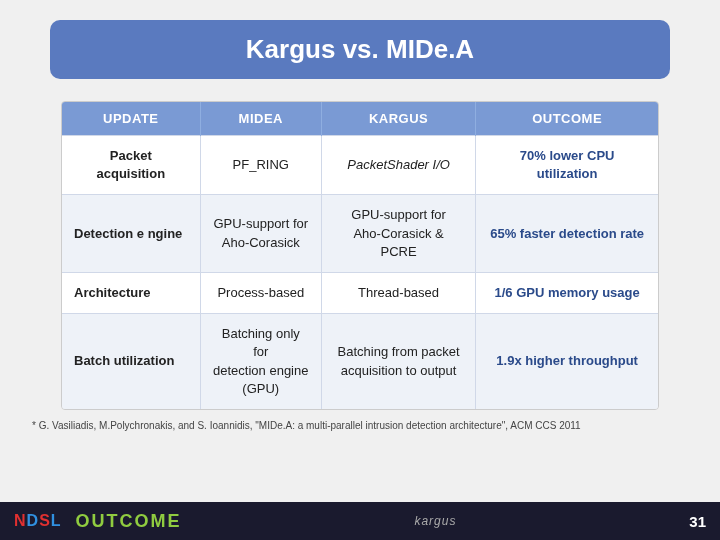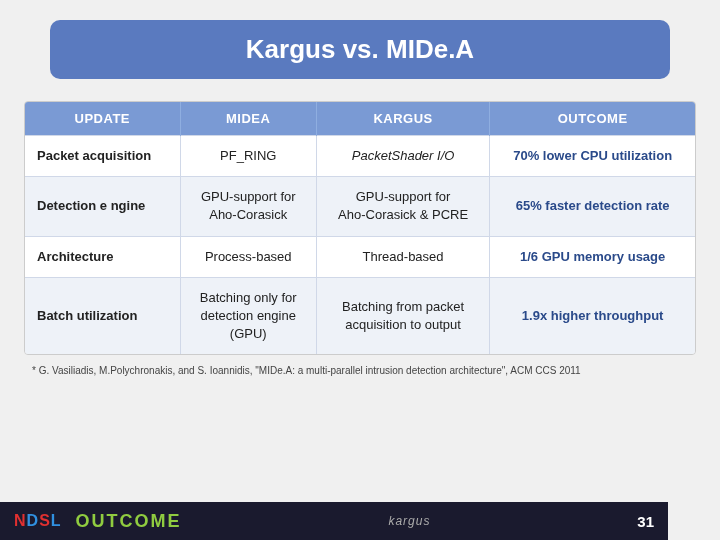--- a/index.html
+++ b/index.html
@@ -27,21 +27,21 @@
       margin-top: 20px;
       padding: 14px 30px;
       text-align: center;
     }
     .title-bar h1 {
       color: white;
       font-size: 26px;
       font-weight: bold;
     }
     .table-container {
-      width: 672px;
+      width: 598px;
       margin-top: 22px;
       border: 1px solid #ccc;
       border-radius: 4px;
       overflow: hidden;
     }
     table {
       width: 100%;
       border-collapse: collapse;
       font-size: 13px;
     }
@@ -87,21 +87,21 @@
       font-size: 10px;
       color: #444;
       width: 680px;
       text-align: left;
       margin-left: 24px;
     }
     .bottom-bar {
       position: absolute;
       bottom: 0;
       left: 0;
-      width: 668px;
+      width: 720px;
       height: 38px;
       background: #1a1a2e;
       display: flex;
       align-items: center;
       padding: 0 14px;
       justify-content: space-between;
     }
     .logo-left {
       display: flex;
       align-items: center;
@@ -148,21 +148,21 @@
       <thead>
         <tr>
           <th>UPDATE</th>
           <th>MIDEA</th>
           <th>KARGUS</th>
           <th>OUTCOME</th>
         </tr>
       </thead>
       <tbody id="table-body">
       <tr>
-            <td style="white-space: pre-line;">Packet acquisition</td>
+            <td style="white-space: pre-line; text-align: center;">Packet acquisition</td>
             <td style="white-space: pre-line;">PF_RING</td>
             <td style="white-space: pre-line; font-style: italic;">PacketShader I/O</td>
             <td class="outcome-highlight" style="white-space: pre-line;">70% lower CPU utilization</td>
           </tr>
           <tr>
             <td style="white-space: pre-line;">Detection e ngine</td>
             <td style="white-space: pre-line;">GPU-support for
 Aho-Corasick</td>
             <td style="white-space: pre-line;">GPU-support for
 Aho-Corasick &amp; PCRE</td>

